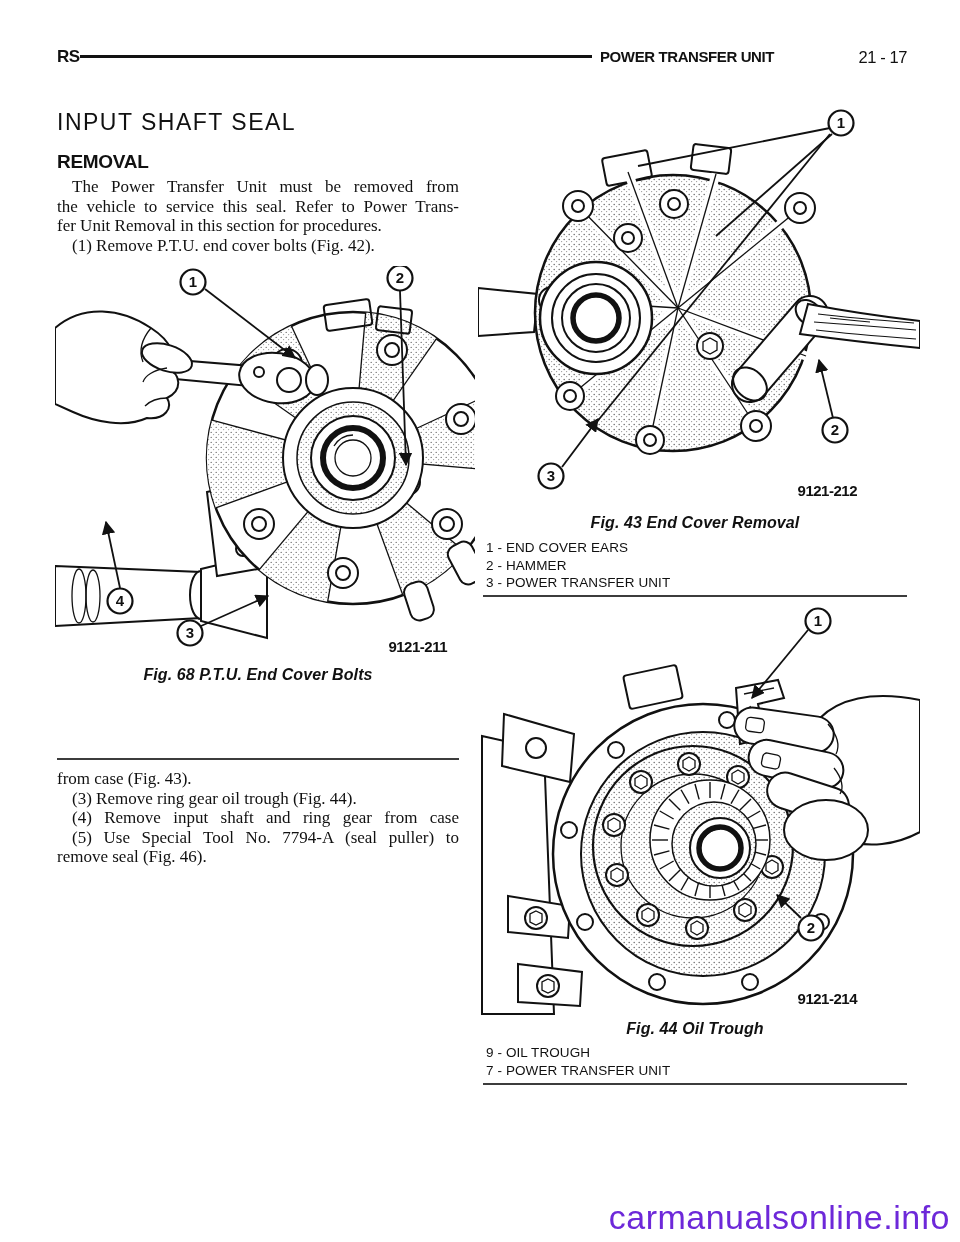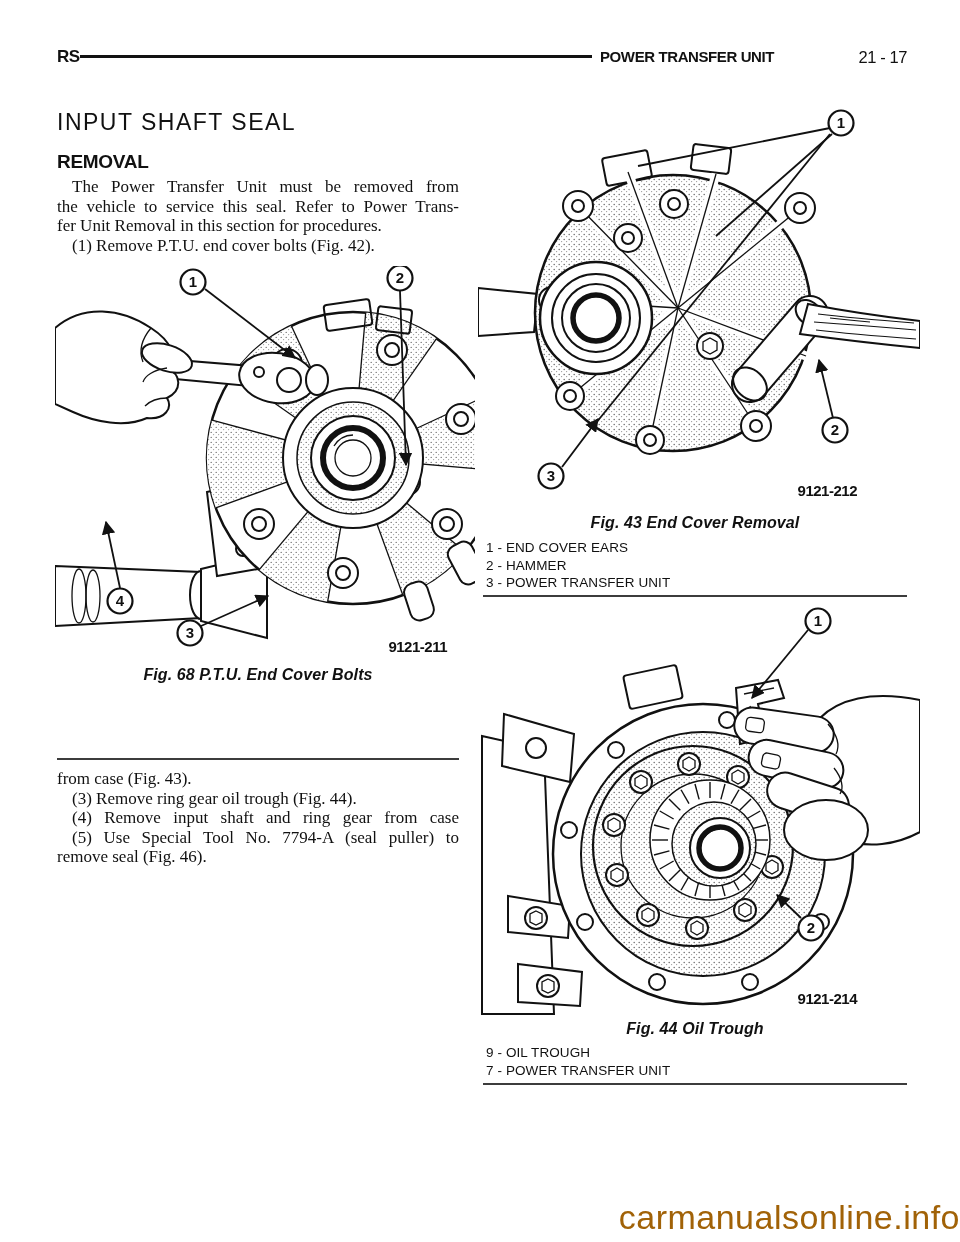--- a/index.html
+++ b/index.html
@@ -44,21 +44,21 @@
   #fig44svg { left:478px; top:596px; }
   svg { display:block; }
   .ln   { stroke:#111; stroke-width:2; fill:none; }
   .lnf  { stroke:#111; stroke-width:2; fill:#fff; }
   .thin { stroke:#111; stroke-width:1.3; fill:none; }
   .callout circle { fill:#fff; stroke:#111; stroke-width:2.2; }
   .callout text { font:bold 15px "Liberation Sans",sans-serif; fill:#111; text-anchor:middle; }
   .leader { stroke:#111; stroke-width:1.8; fill:none; }
   .figcode { font:bold 15px "Liberation Sans",sans-serif; fill:#111; text-anchor:end; letter-spacing:-0.5px; }
   
-  .watermark { right:0; top:1198px; font-size:34px; color:#a16207; letter-spacing:0.5px; }
+  .watermark { right:10px; top:1198px; font-size:34px; color:#6d28d9; letter-spacing:0.5px; }
 </style>
 </head>
 <body>
 
 <div id="page">
 
   <div class="abs hdr-code">RS</div>
   <div class="abs hdr-rule"></div>
   <div class="abs hdr-title">POWER TRANSFER UNIT</div>
   <div class="abs hdr-page">21 - 17</div>

